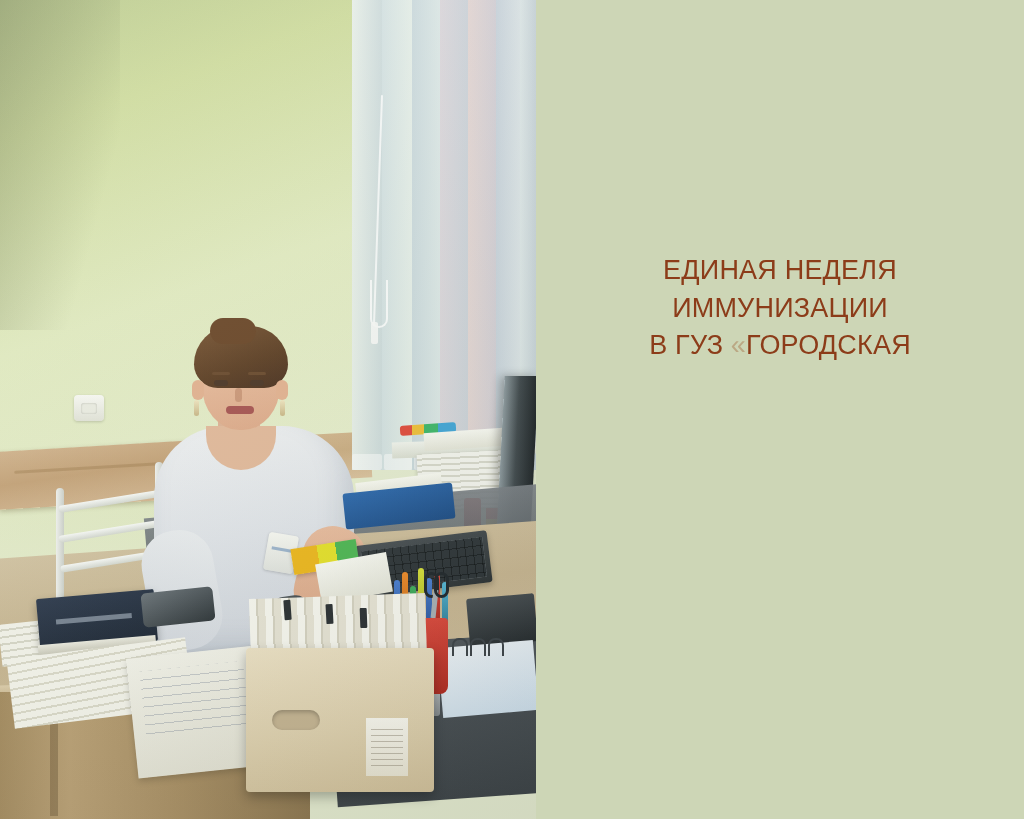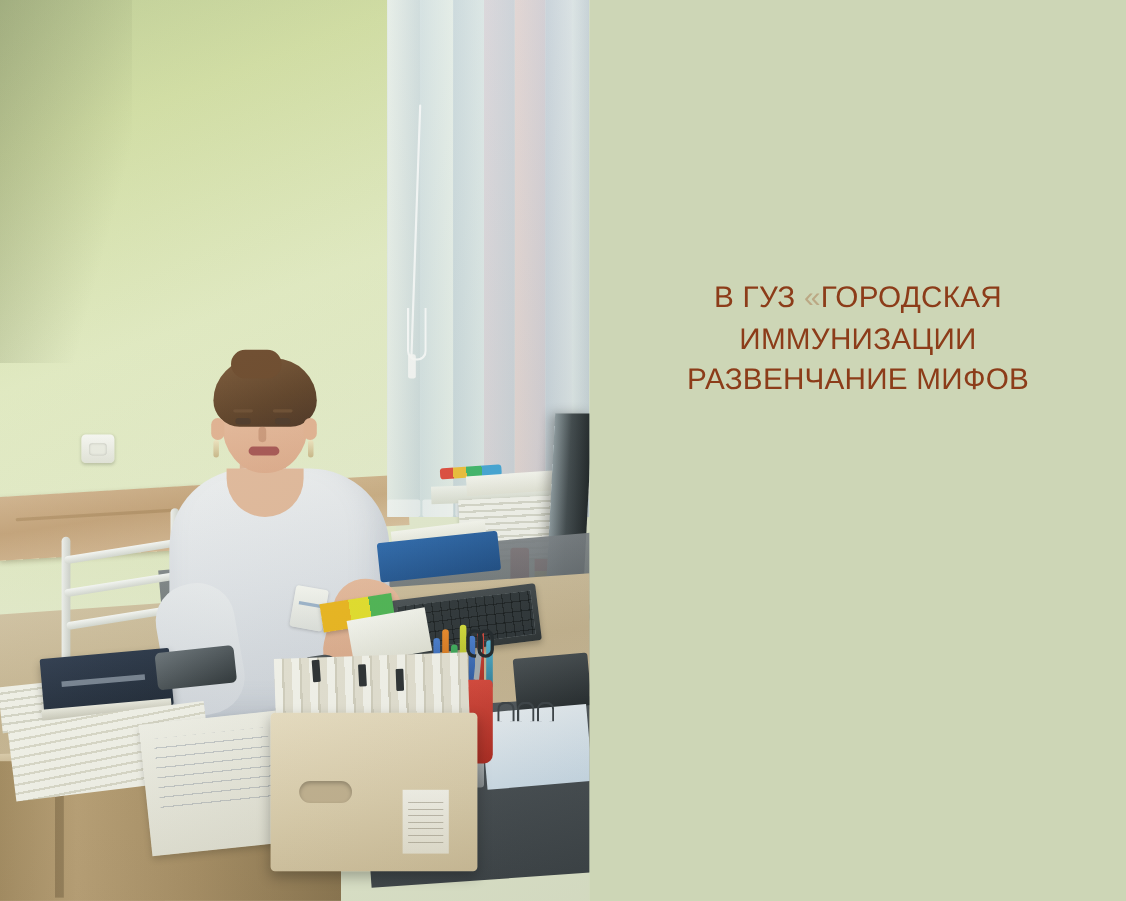--- a/index.html
+++ b/index.html
@@ -369,19 +369,19 @@
     <div class="box">
       <div class="box-handle"></div>
       <div class="box-label"></div>
     </div>
 
     <div class="photo-grade"></div>
   </div>
 
   <div id="panel">
     <div id="headline">
+      <span class="ln">ЕДИНАЯ НЕДЕЛЯ</span>
+      <span class="ln">ИММУНИЗАЦИИ</span>
       <span class="ln"><span>В ГУЗ </span><span class="guil">«</span><span>ГОРОДСКАЯ</span></span>
-      <span class="ln">ИММУНИЗАЦИИ</span>
-      <span class="ln">РАЗВЕНЧАНИЕ МИФОВ</span>
     </div>
   </div>
 
 </div>
 
 </body></html>

